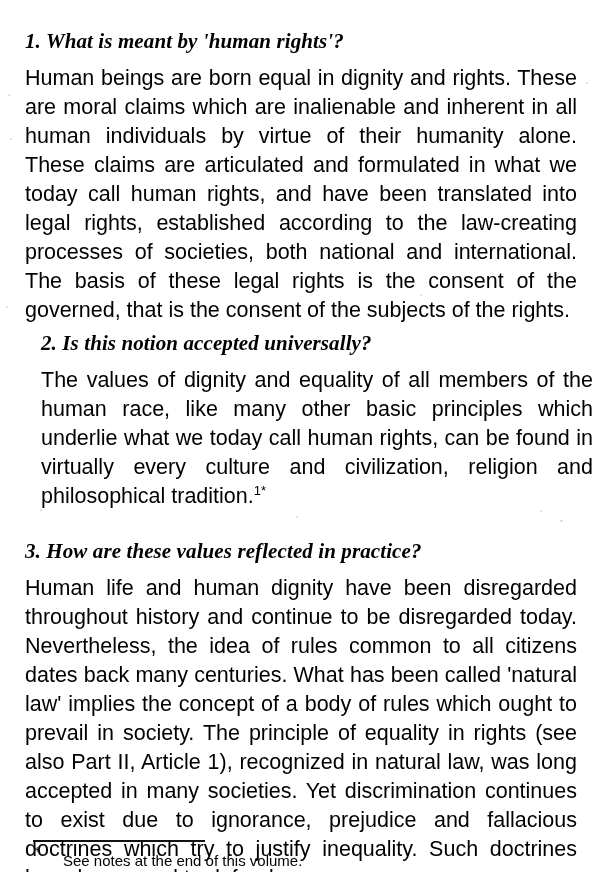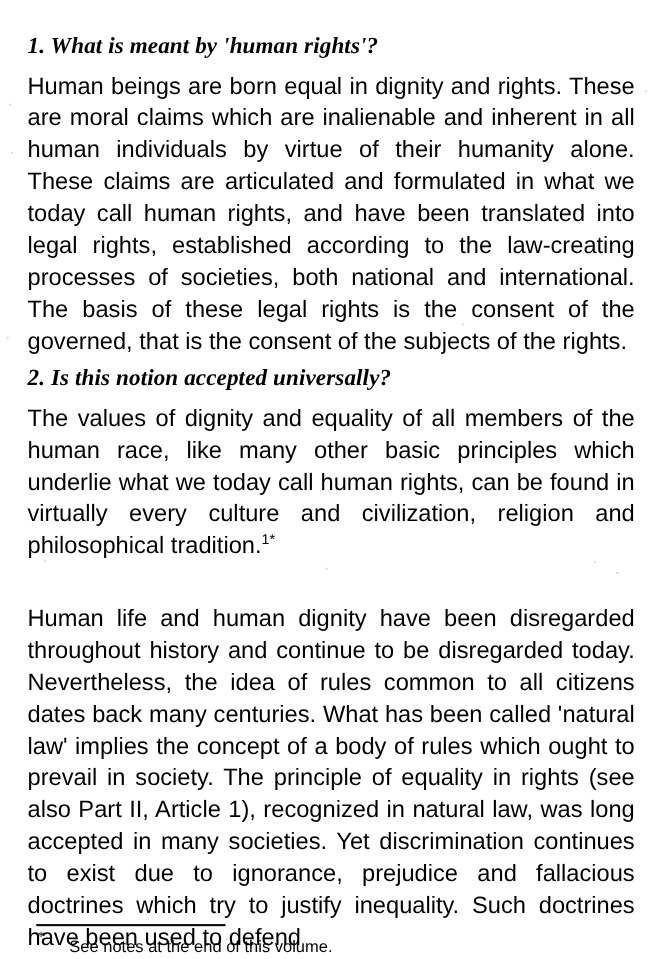--- a/index.html
+++ b/index.html
@@ -49,21 +49,21 @@
     font-size: 21.5px;
     line-height: 29px;
     text-align: justify;
     text-justify: inter-word;
     margin: 0;
     hyphens: none;
   }
 
   
   .block-1 { position: absolute; left: 0; top: 8px;  width: 552px; }
-  .block-2 { position: absolute; left: 0; top: 310px; width: 552px; }
+  .block-2 { position: absolute; left: 16px; top: 310px; width: 552px; }
   .block-3 { position: absolute; left: 0; top: 518px; width: 552px; }
 
   .gap-after-heading { height: 10px; }
 
   .sup-note {
     font-size: 13px;
     vertical-align: super;
     line-height: 0;
   }
   .sup-star {
@@ -136,20 +136,24 @@
     <div class="block-2">
       <div class="qa-heading">
         <span>2.</span>
         <span>Is this notion accepted universally?</span>
       </div>
       <div class="gap-after-heading"></div>
       <p class="qa-body"><span>The values of dignity and equality of all members of the human race, like many other basic principles which underlie what we today call human rights, can be found in virtually every culture and civilization, religion and philosophical tradition.</span><span class="sup-note">1</span><span class="sup-star">*</span></p>
     </div>
 
     <div class="block-3">
+      <div class="qa-heading">
+        <span>3.</span>
+        <span>How are these values reflected in practice?</span>
+      </div>
       <div class="gap-after-heading"></div>
       <p class="qa-body">Human life and human dignity have been disregarded throughout history and continue to be disregarded today. Nevertheless, the idea of rules common to all citizens dates back many centuries. What has been called 'natural law' implies the concept of a body of rules which ought to prevail in society. The principle of equality in rights (see also Part II, Article 1), recognized in natural law, was long accepted in many societies. Yet discrimination continues to exist due to ignorance, prejudice and fallacious doctrines which try to justify inequality. Such doctrines have been used to defend</p>
     </div>
 
   </div>
 
   <div class="footnote-zone">
     <hr class="footnote-rule">
     <div class="footnote-row">
       <span class="footnote-marker">*</span>

